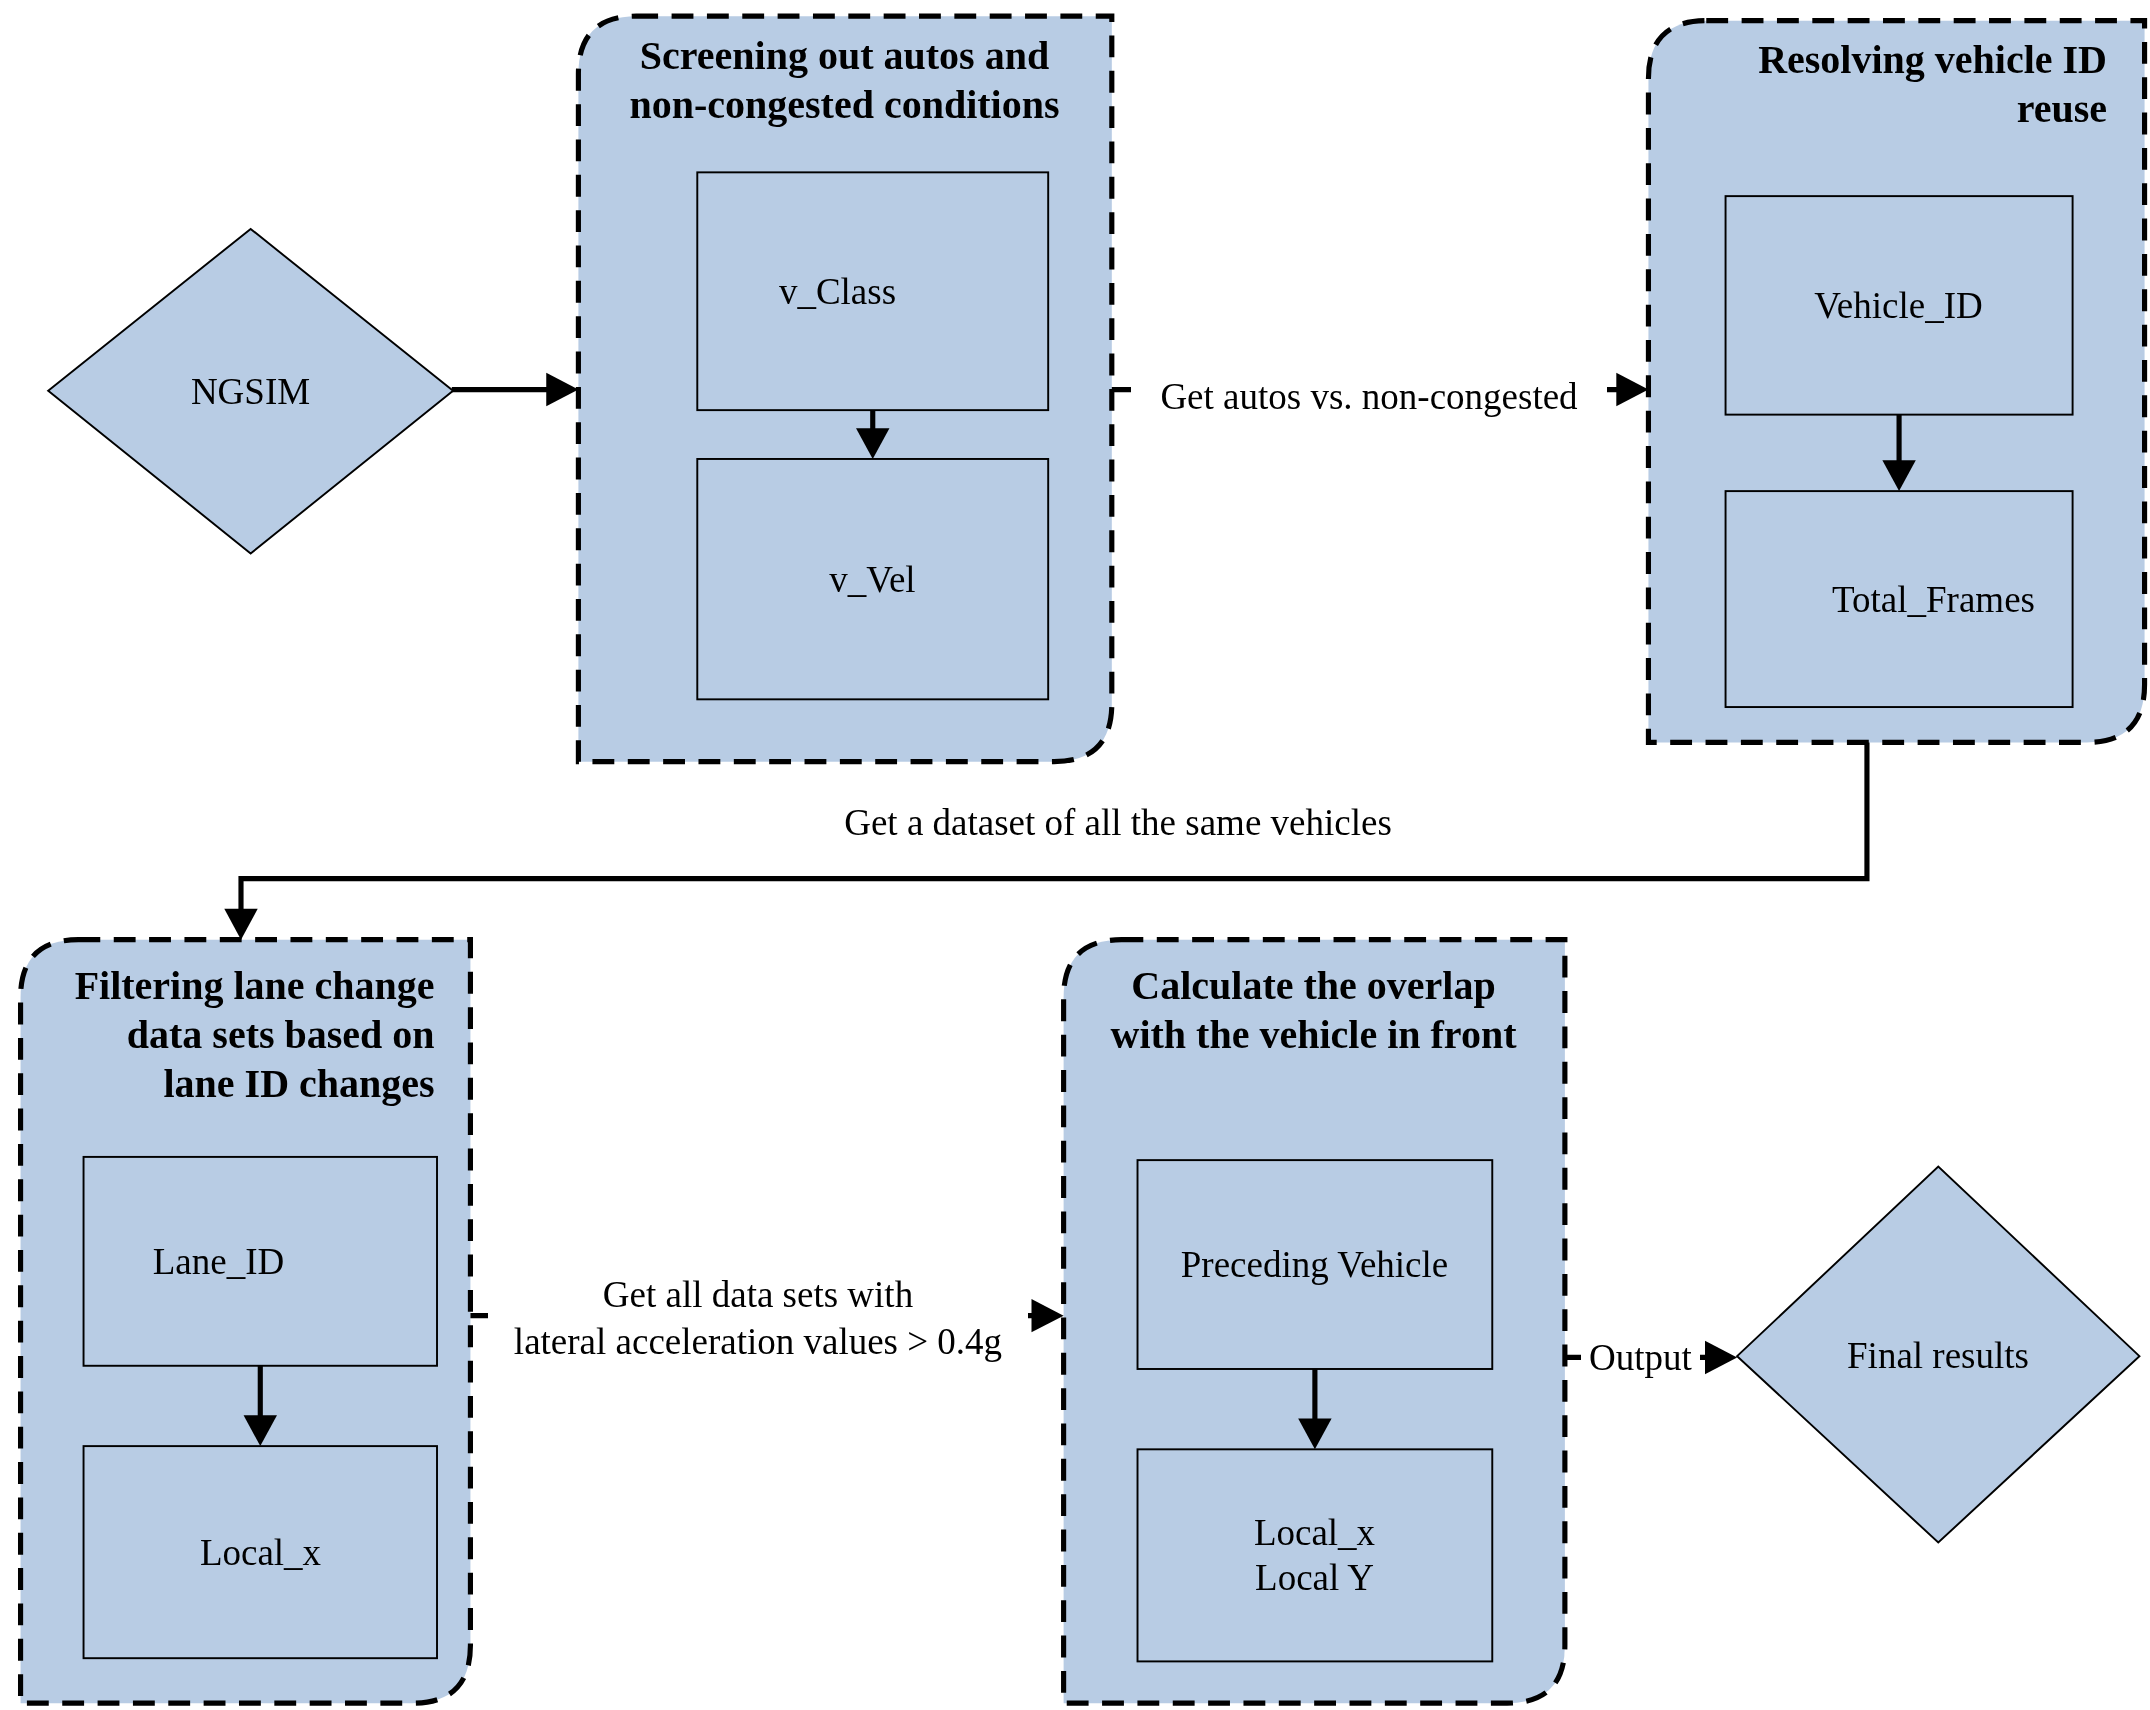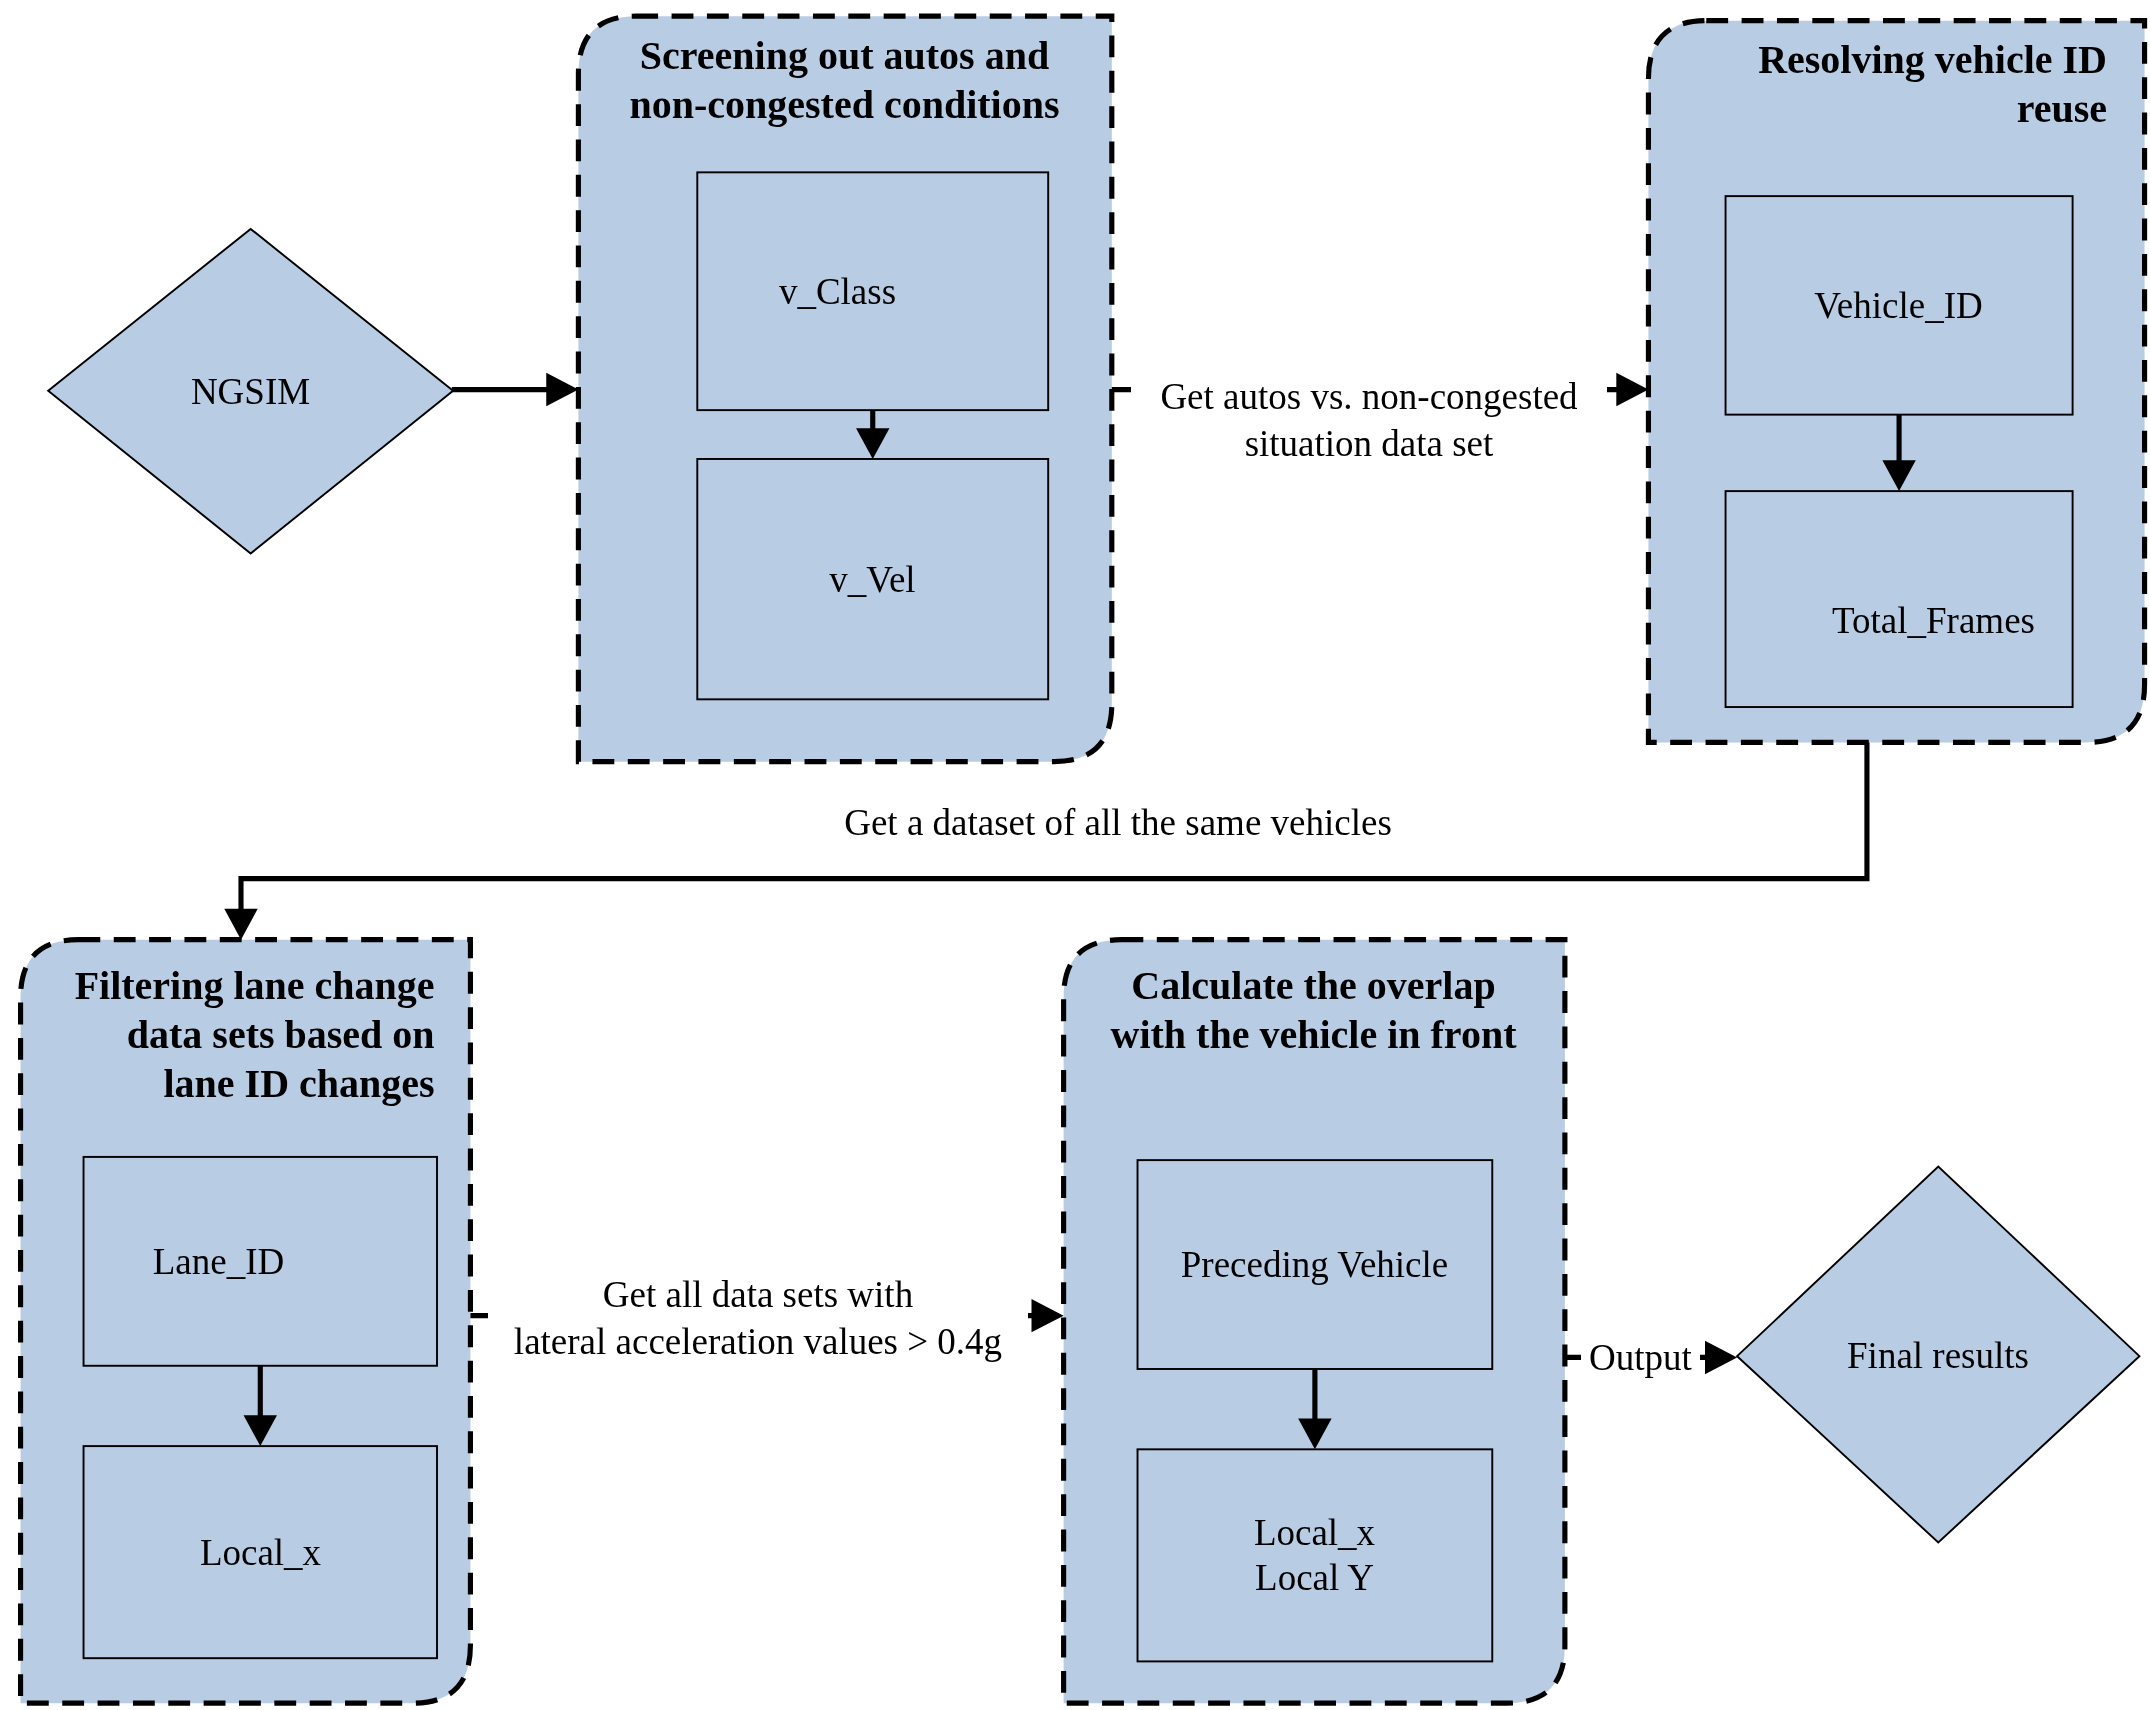--- a/index.html
+++ b/index.html
@@ -92,21 +92,21 @@
     <div class="tline">non-congested conditions</div>
   </div>
   <div class="boxlabel" style="left:697px;top:172px;width:281px;height:238px;">v_Class</div>
   <div class="boxlabel" style="left:697px;top:459px;width:351px;height:240px;">v_Vel</div>
 
   <div class="txt title right" style="left:1648px;top:35px;width:459px;">
     <div class="tline">Resolving vehicle ID</div>
     <div class="tline">reuse</div>
   </div>
   <div class="boxlabel" style="left:1725px;top:196px;width:347px;height:218px;">Vehicle_ID</div>
-  <div class="boxlabel" style="left:1725px;top:512px;width:417px;height:216px;">Total_Frames</div>
+  <div class="boxlabel" style="left:1725px;top:491px;width:417px;height:216px;">Total_Frames</div>
 
   <div class="txt title right" style="left:20.6px;top:961px;width:414px;">
     <div class="tline">Filtering lane change</div>
     <div class="tline">data sets based on</div>
     <div class="tline">lane ID changes</div>
   </div>
   <div class="boxlabel" style="left:74px;top:1157px;width:289px;height:209px;">Lane_ID</div>
   <div class="boxlabel" style="left:84px;top:1446px;width:353px;height:212px;">Local_x</div>
 
   <div class="txt title center" style="left:1063px;top:961px;width:501px;">
@@ -116,21 +116,20 @@
   <div class="boxlabel" style="left:1137px;top:1160px;width:355px;height:209px;">Preceding Vehicle</div>
   <div class="boxlabel" style="left:1137px;top:1449px;width:355px;height:212px;flex-direction:column;">
     <div>Local_x</div>
     <div>Local Y</div>
   </div>
 
   <div class="nodelabel" style="left:1737px;top:1332px;width:402px;">Final results</div>
 
   <div class="edgelabel whitebg" style="left:1131px;top:345px;width:476px;margin-top:28px;">
     <div>Get autos vs. non-congested</div>
-    <div>situation data set</div>
   </div>
 
   <div class="edgelabel" style="left:784px;top:799px;width:668px;">Get a dataset of all the same vehicles</div>
 
   <div class="edgelabel whitebg" style="left:488px;top:1271px;width:540px;">
     <div>Get all data sets with</div>
     <div>lateral acceleration values &gt; 0.4g</div>
   </div>
 
   <div class="edgelabel whitebg" style="left:1581px;top:1334px;width:119px;">Output</div>

